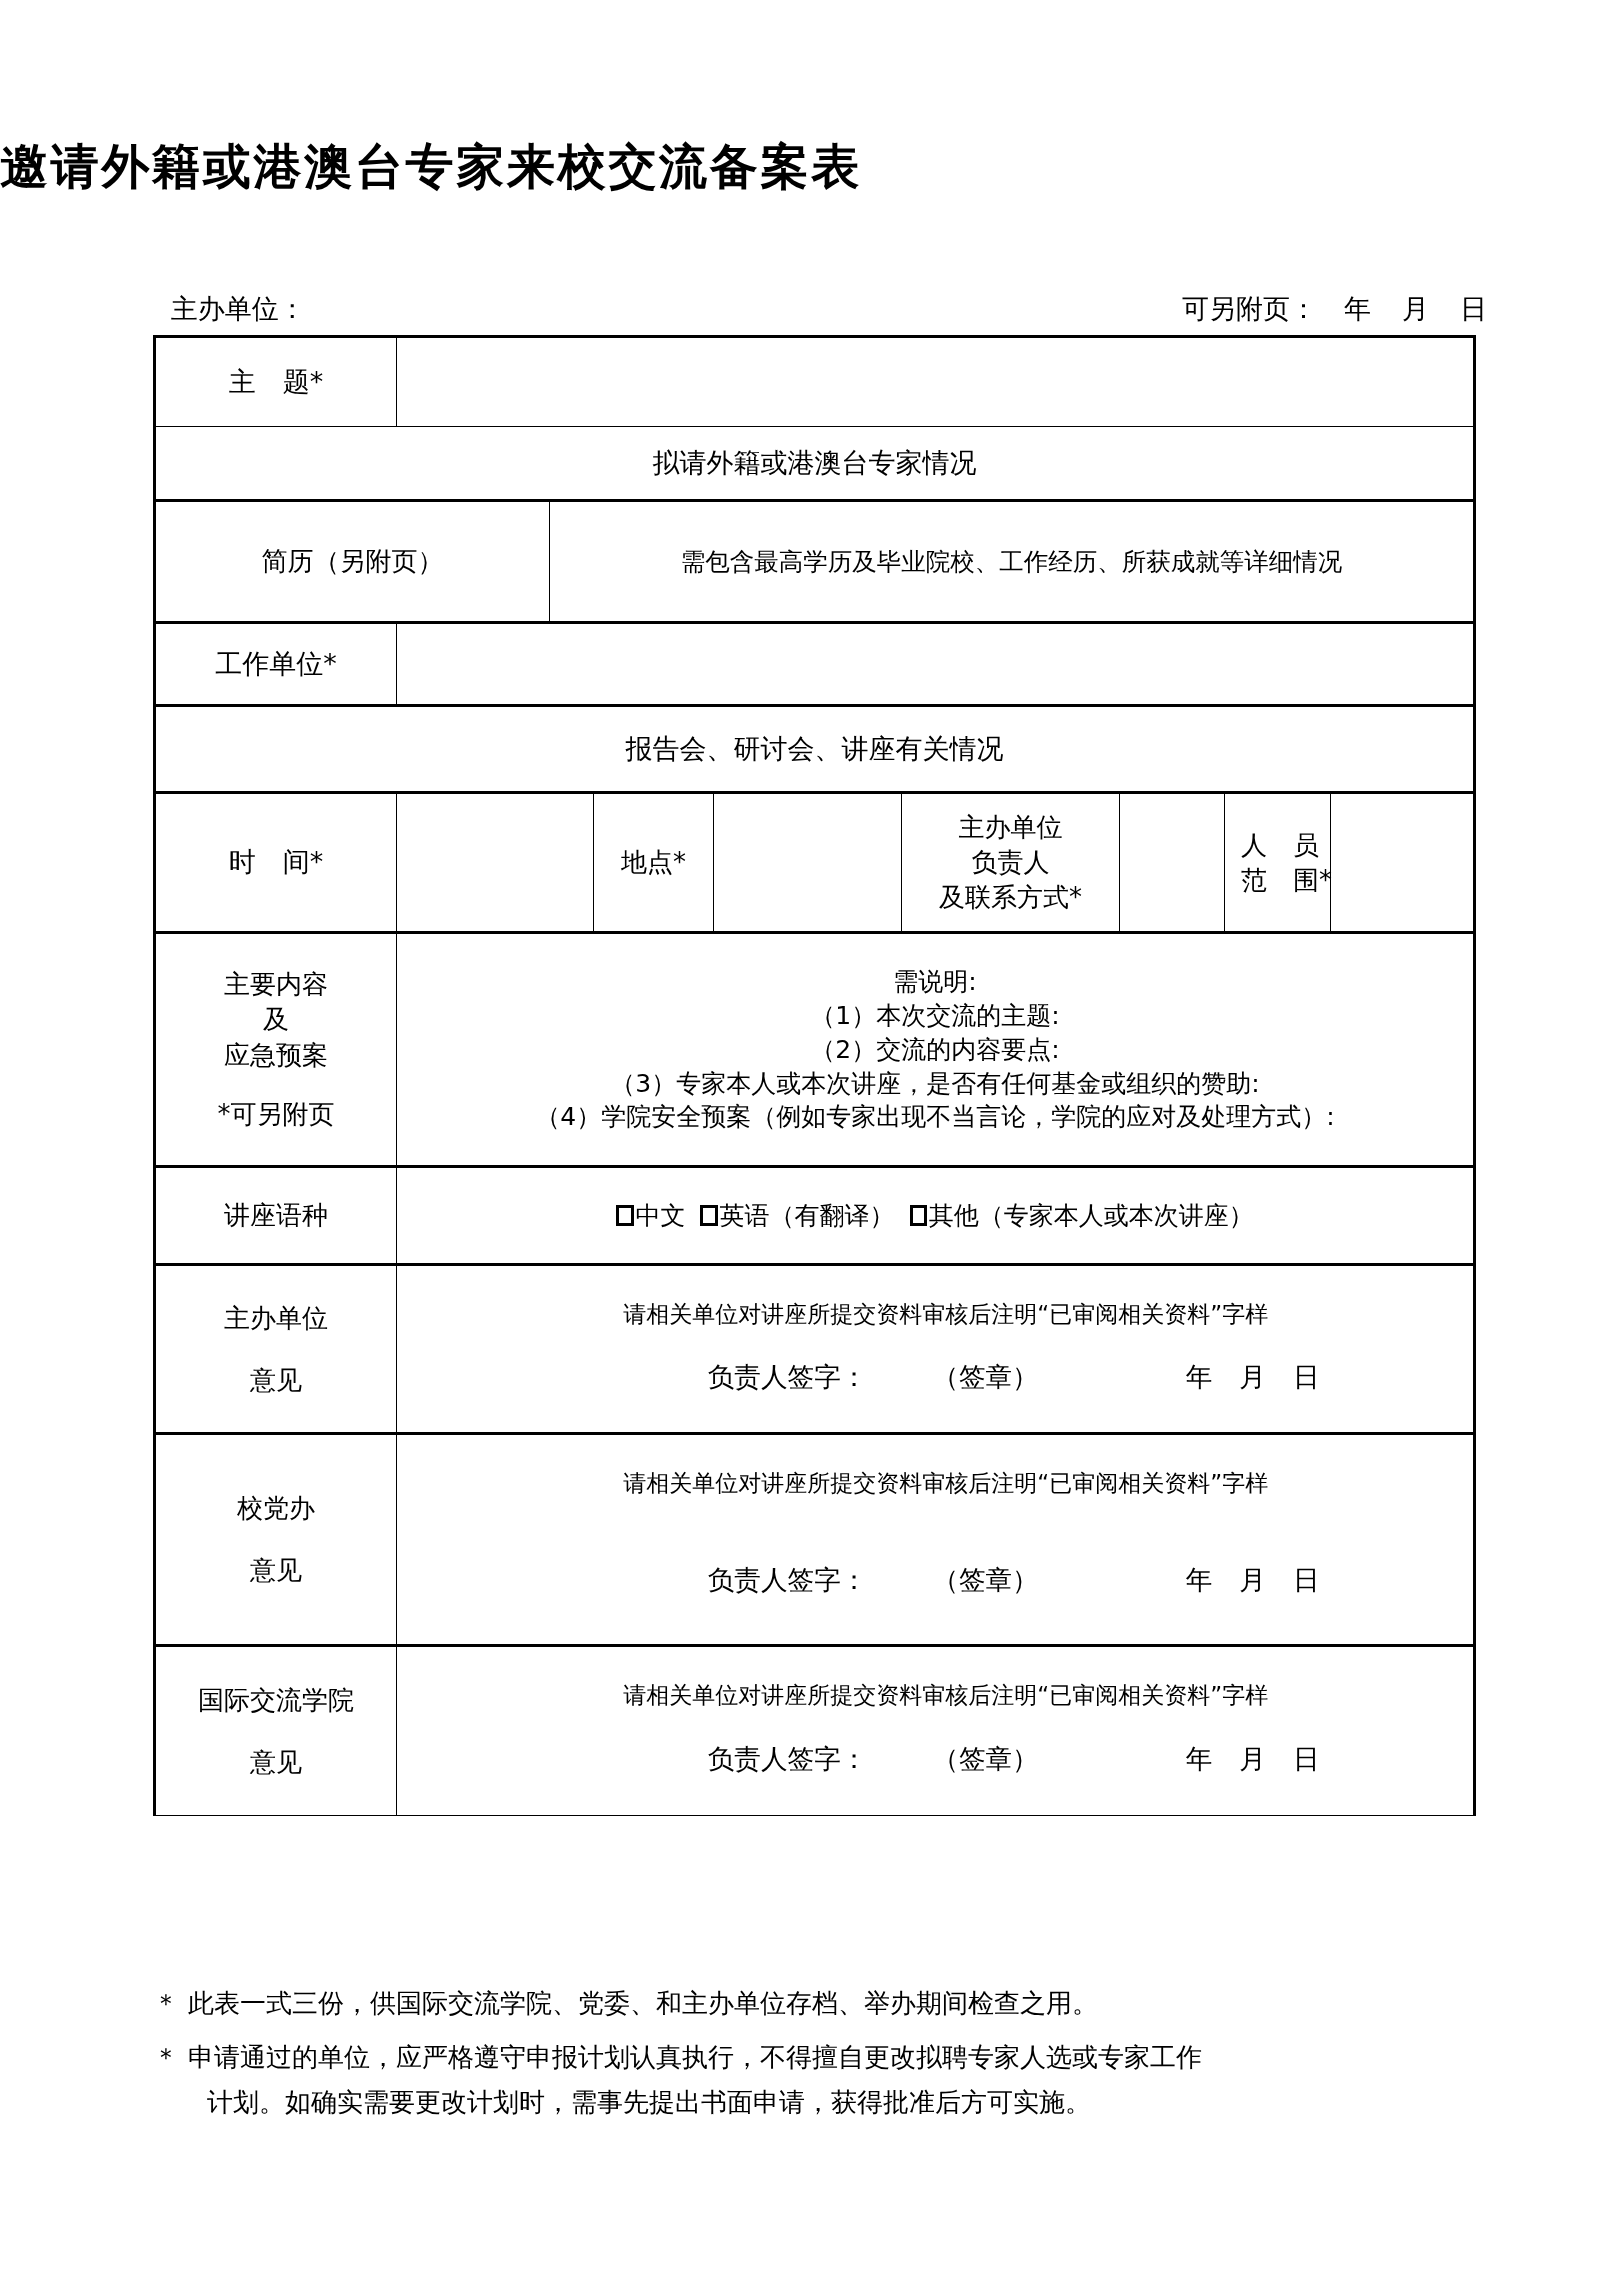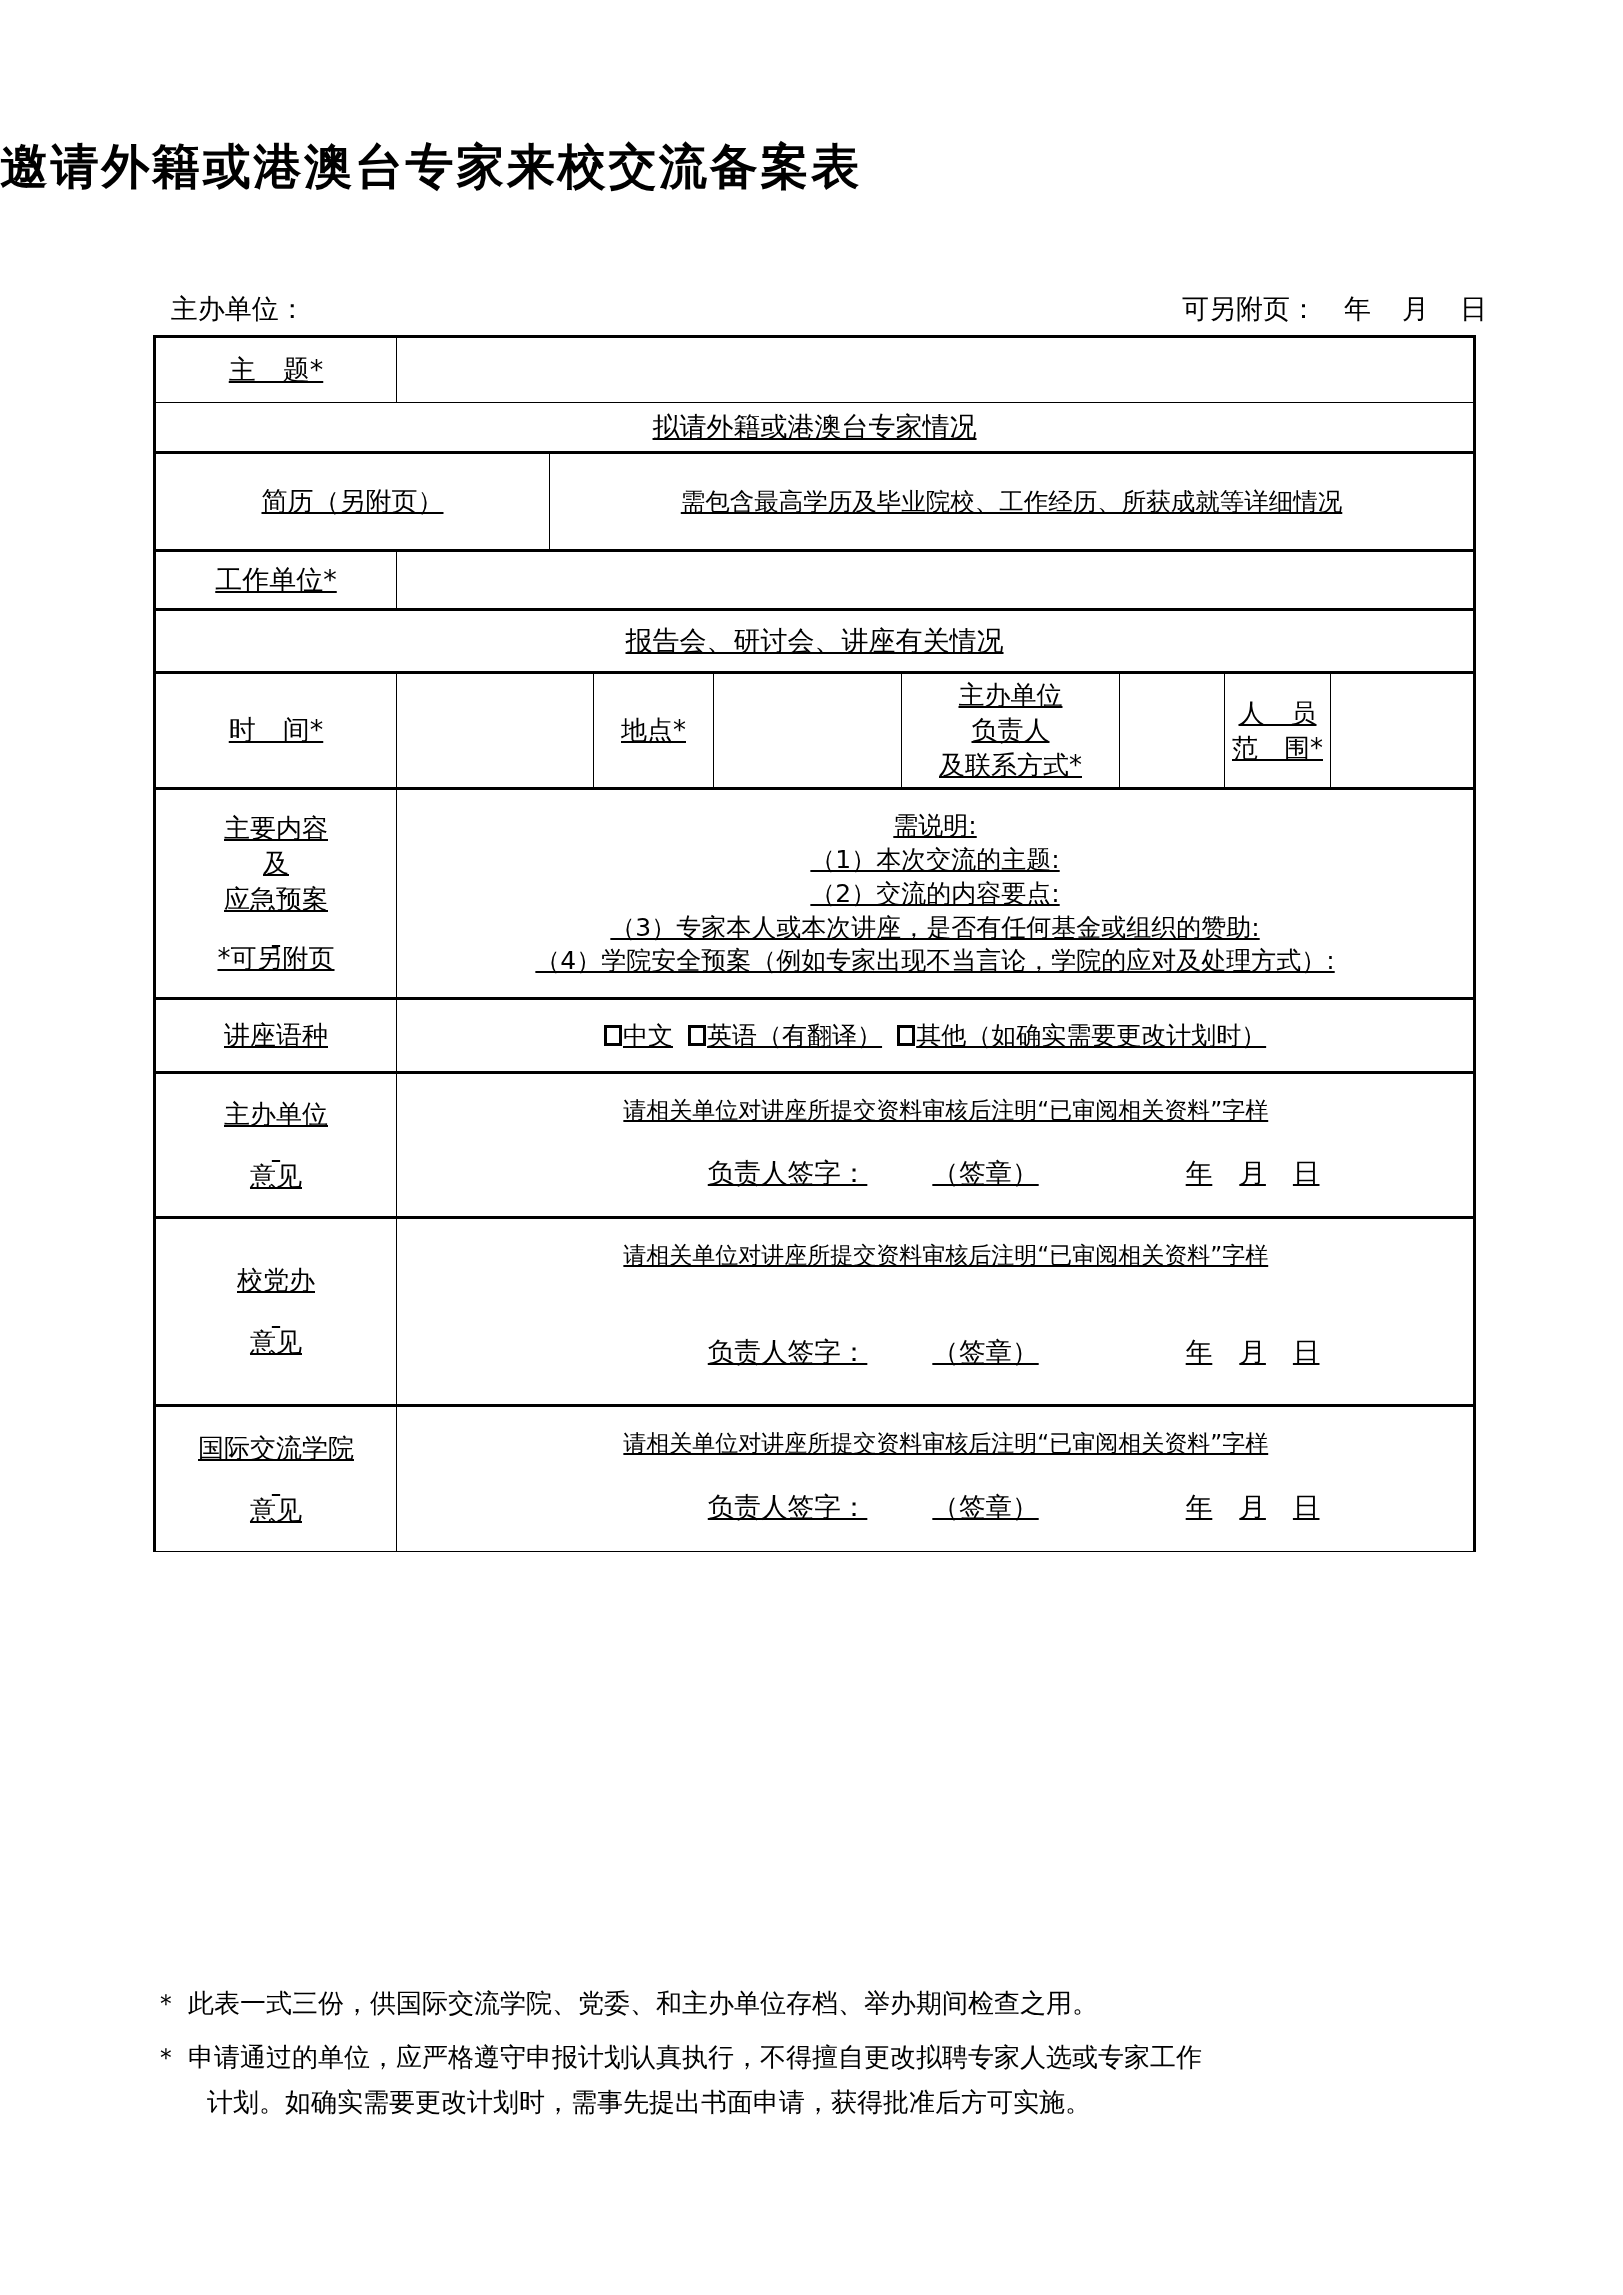--- a/index.html
+++ b/index.html
@@ -66,25 +66,24 @@
     position: absolute;
     top: 335px;
     left: 153px;
     width: 1319px;
     border-collapse: collapse;
     table-layout: fixed;
     font-size: 26px;
   }
   .form-table td {
     border: 1.4px solid #000;
-    padding: 4px;
+    padding: 16px;
     vertical-align: middle;
     text-align: center;
     line-height: 1.35;
-    text-decoration: underline;
   }
   .thick-top { border-top-width: 3.4px !important; }
   .thick-bottom { border-bottom-width: 3.4px !important; }
   .thick-left { border-left-width: 3.4px !important; }
   .thick-right { border-right-width: 3.4px !important; }
 
   .lbl { font-size: 27px; white-space: nowrap; }
   .lbl-sm { font-size: 26px; white-space: nowrap; }
   .sec-head { font-size: 27px; font-weight: normal; }
 
@@ -292,21 +291,21 @@
         <span class="note">（2）交流的内容要点:</span>
         <span class="note">（3）专家本人或本次讲座，是否有任何基金或组织的赞助:</span>
         <span class="note">（4）学院安全预案（例如专家出现不当言论，学院的应对及处理方式）:</span>
       </td>
     </tr>
 
     <tr>
       <td class="thick-top thick-left" colspan="2" style="height:63px">
         <span class="lbl-sm">讲座语种</span>
       </td>
-      <td class="thick-top thick-right lang-cell" colspan="12"><span class="cbox"></span><span>中文</span><span class="lang-gap"></span><span class="cbox"></span><span>英语（有翻译）</span><span class="lang-gap"></span><span class="cbox"></span><span>其他（如确实需要更改计划时）</span></td>
+      <td class="thick-top thick-right lang-cell" colspan="12"><span class="cbox"></span><span>中文</span><span class="lang-gap"></span><span class="cbox"></span><span>英语（有翻译）</span><span class="lang-gap"></span><span class="cbox"></span><span>其他（专家本人或本次讲座）</span></td>
     </tr>
 
     <tr>
       <td class="thick-top thick-left" colspan="2" style="height:134px">
         <span class="vstack lbl-sm">
           <span>主办单位</span>
           <span style="height:27px">&nbsp;</span>
           <span>意见</span>
         </span>
       </td>

